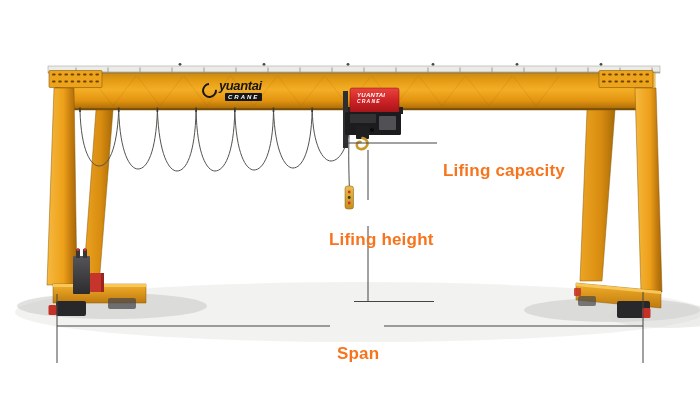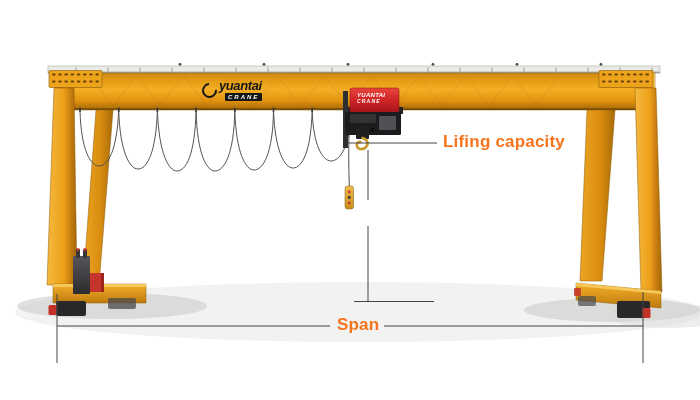--- a/index.html
+++ b/index.html
@@ -3,21 +3,21 @@
 <meta charset="utf-8">
 <style>
   html,body{margin:0;padding:0;background:#fff;}
   .scene{
     position:relative;width:700px;height:400px;background:#ffffff;
     overflow:hidden;font-family:"Liberation Sans",sans-serif;border-radius:12px;
   }
   .scene svg{position:absolute;left:0;top:0;}
   .dim-label{
     position:absolute;color:#f7741d;font-size:17px;font-weight:600;
-    white-space:nowrap;letter-spacing:0.2px;
+    white-space:nowrap;letter-spacing:0.2px;margin-top:29px;
   }
   .lbl-capacity{left:443px;top:132px;}
   .lbl-height{left:329px;top:201px;}
   .lbl-span{left:337px;top:315px;text-align:right;}
   .girder-logo{
     position:absolute;left:202px;top:79px;display:flex;align-items:flex-start;gap:2px;
   }
   .glogo-mark{
     display:inline-block;width:11px;height:11px;margin-top:4px;
     border:2.6px solid #161616;border-radius:50%;border-top-color:transparent;
@@ -190,15 +190,16 @@
       <span class="glogo-sub">CRANE</span>
     </span>
   </div>
 
   <div class="hoist-logo">
     <span>YUANTAI</span>
     <span class="sub">CRANE</span>
   </div>
 
   <div class="dim-label lbl-capacity">Lifing capacity</div>
+  <div class="dim-label lbl-height">Lifing height</div>
   <div class="dim-label lbl-span">Span</div>
 
 </div>
 
 </body></html>

